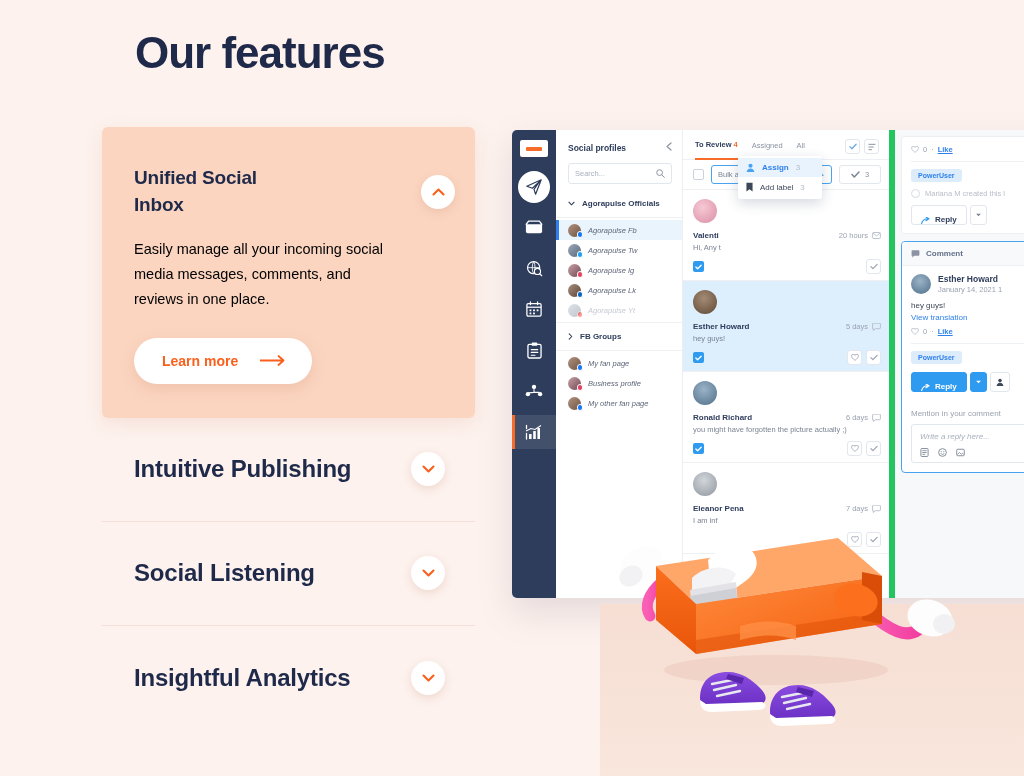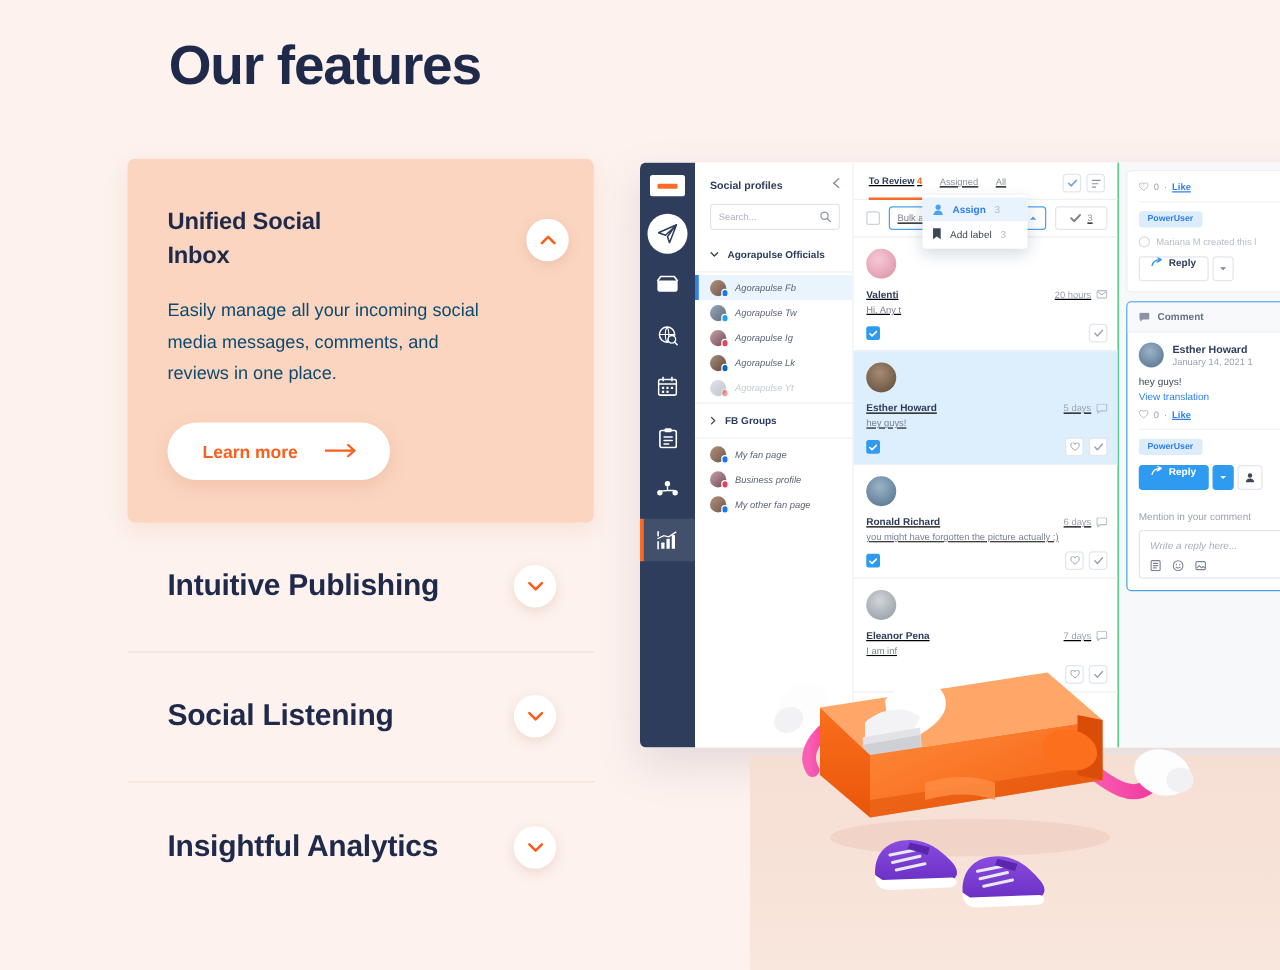--- a/index.html
+++ b/index.html
@@ -22,21 +22,21 @@
   .acc-panel-open {
     background: #fbd5c0; border-radius: 6px;
     padding: 38px 32px 34px 32px; position: relative;
     box-shadow: 0 6px 18px rgba(215,150,120,0.18);
   }
   .acc-open-title {
     font-size: 19px; font-weight: bold; color: #1f2a4a;
     line-height: 1.42; max-width: 220px; letter-spacing: -0.2px;
   }
   .acc-open-body {
-    margin-top: 18px; font-size: 14.5px; color: #0c4a6e;
+    margin-top: 18px; font-size: 14.5px; color: #000000;
     line-height: 1.72; max-width: 250px;
   }
   .learn-more {
     margin-top: 26px; display: inline-flex; align-items: center; gap: 22px;
     background: #ffffff; color: #fa5f1c; font-weight: bold; font-size: 14px;
     border: none; border-radius: 30px; padding: 15px 26px 15px 28px;
     cursor: pointer; box-shadow: 0 5px 14px rgba(210,140,110,0.25);
   }
   .learn-more svg { display:block; }
 
@@ -133,21 +133,21 @@
   .av.a5 { background: linear-gradient(135deg,#e0e3e8,#bfc5cd); }
   .av b {
     position: absolute; right: -2px; bottom: -1px; width: 6.5px; height: 6.5px;
     border-radius: 50%; border: 1px solid #fff; background: #1877f2;
   }
   .av b.tw { background:#1da1f2; } .av b.ig { background:#e4405f; }
   .av b.lk { background:#0a66c2; } .av b.yt { background:#ff0000; opacity:.4; }
 
   .app-list {
     width: 212px; flex: 0 0 212px; background: #fff;
-    border-right: 1px solid #22c55e; position: relative; text-decoration: underline;
+    border-right: 6px solid #22c55e; position: relative;
   }
   .list-tabs {
     display: flex; align-items: center; gap: 14px; padding: 11px 10px 0 12px;
     border-bottom: 1px solid #eef0f4; height: 30px; position: relative;
   }
   .tab { font-size: 7.5px; color: #8b93a3; cursor: pointer; padding-bottom: 9px; }
   .tab.active { color: #2e3d5c; font-weight: bold; border-bottom: 2px solid #f86c29; }
   .tab .cnt { color: #f86c29; font-weight: bold; margin-left: 2px; }
   .tabs-right { margin-left: auto; display: flex; gap: 4px; padding-bottom: 7px; }
   .sq-btn {
@@ -223,21 +223,21 @@
   .like-row a { color: #2f80ed; font-weight: bold; text-decoration: underline; }
   .hr { height: 1px; background: #eef1f4; margin: 7px 0; }
   .badge {
     display: inline-block; background: #dcecfb; color: #2f80ed;
     font-size: 7px; font-weight: bold; padding: 3px 7px; border-radius: 3px;
   }
   .sys-row { display: flex; align-items: center; gap: 5px; margin: 7px 0; font-size: 7.5px; color: #b7bdc8; }
   .sys-row .circ { width: 9px; height: 9px; border: 1px solid #d6dae1; border-radius: 50%; }
   .btn-grp { display: flex; gap: 3px; align-items: center; }
   .btn-reply {
-    display: flex; align-items: flex-start; gap: 5px; height: 20px; padding: 0 9px;
+    display: flex; align-items: flex-end; gap: 5px; height: 20px; padding: 0 9px;
     border: 1px solid #e2e6ed; border-radius: 3px; font-size: 8px; font-weight: bold;
     color: #2e3d5c; background: #fff; cursor: pointer;
   }
   .btn-reply.primary { background: #2f9bf0; border-color: #2f9bf0; color: #fff; }
   .btn-caret {
     width: 17px; height: 20px; border: 1px solid #e2e6ed; border-radius: 3px;
     display: flex; align-items: center; justify-content: center; background: #fff; cursor:pointer;
   }
   .btn-caret.primary { background: #2f9bf0; border-color: #2f9bf0; }
   .cmt-user { display: flex; align-items: center; gap: 7px; }

